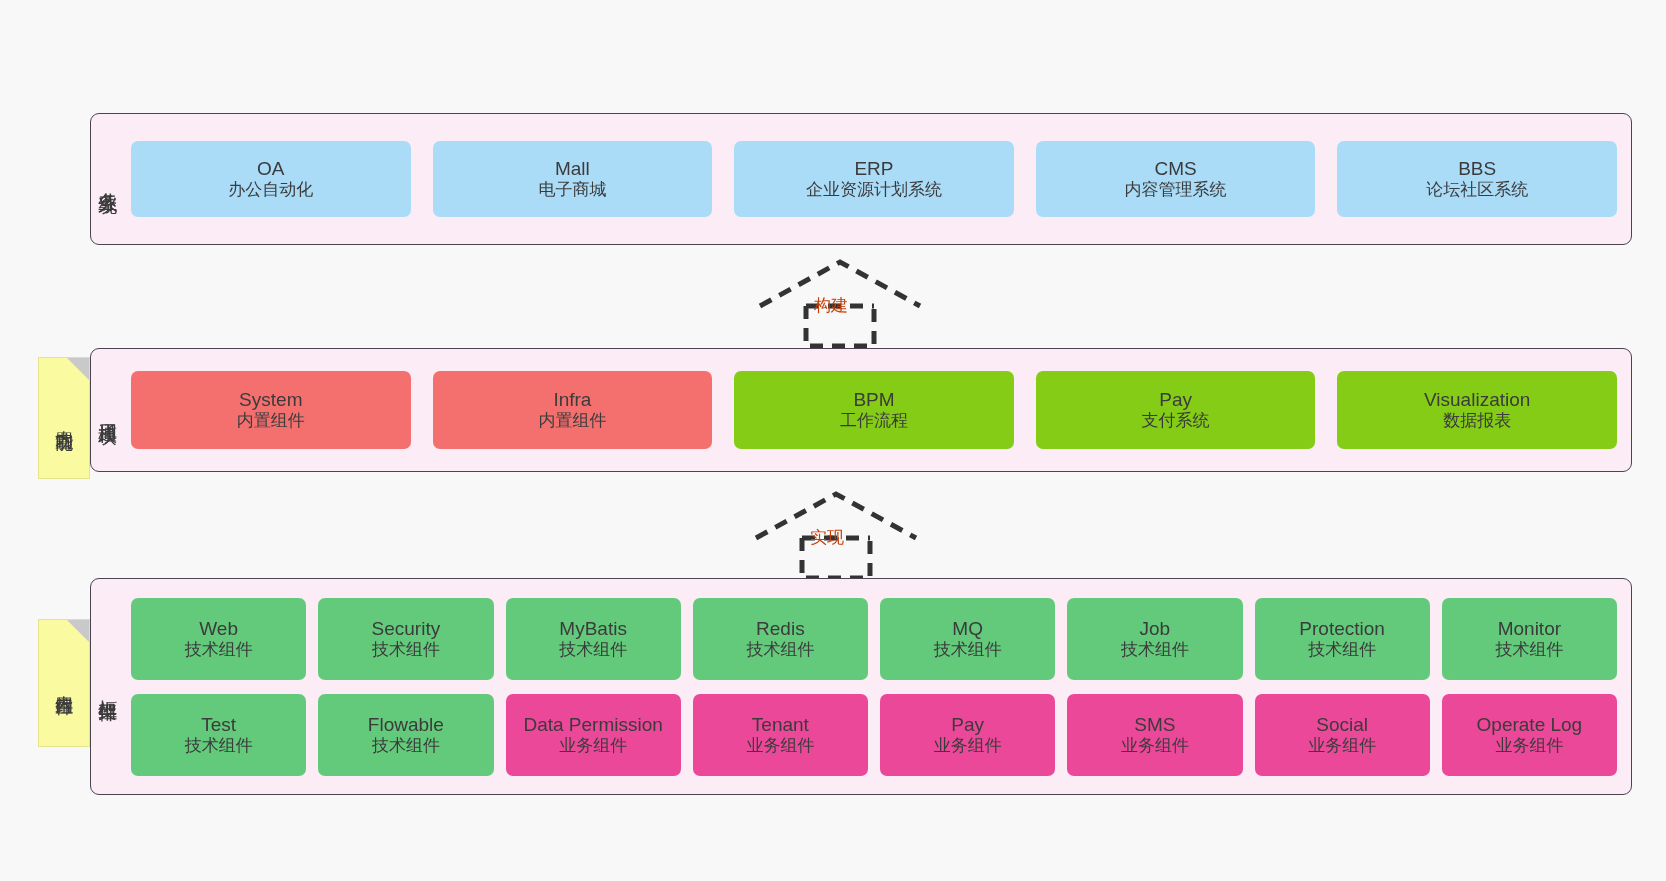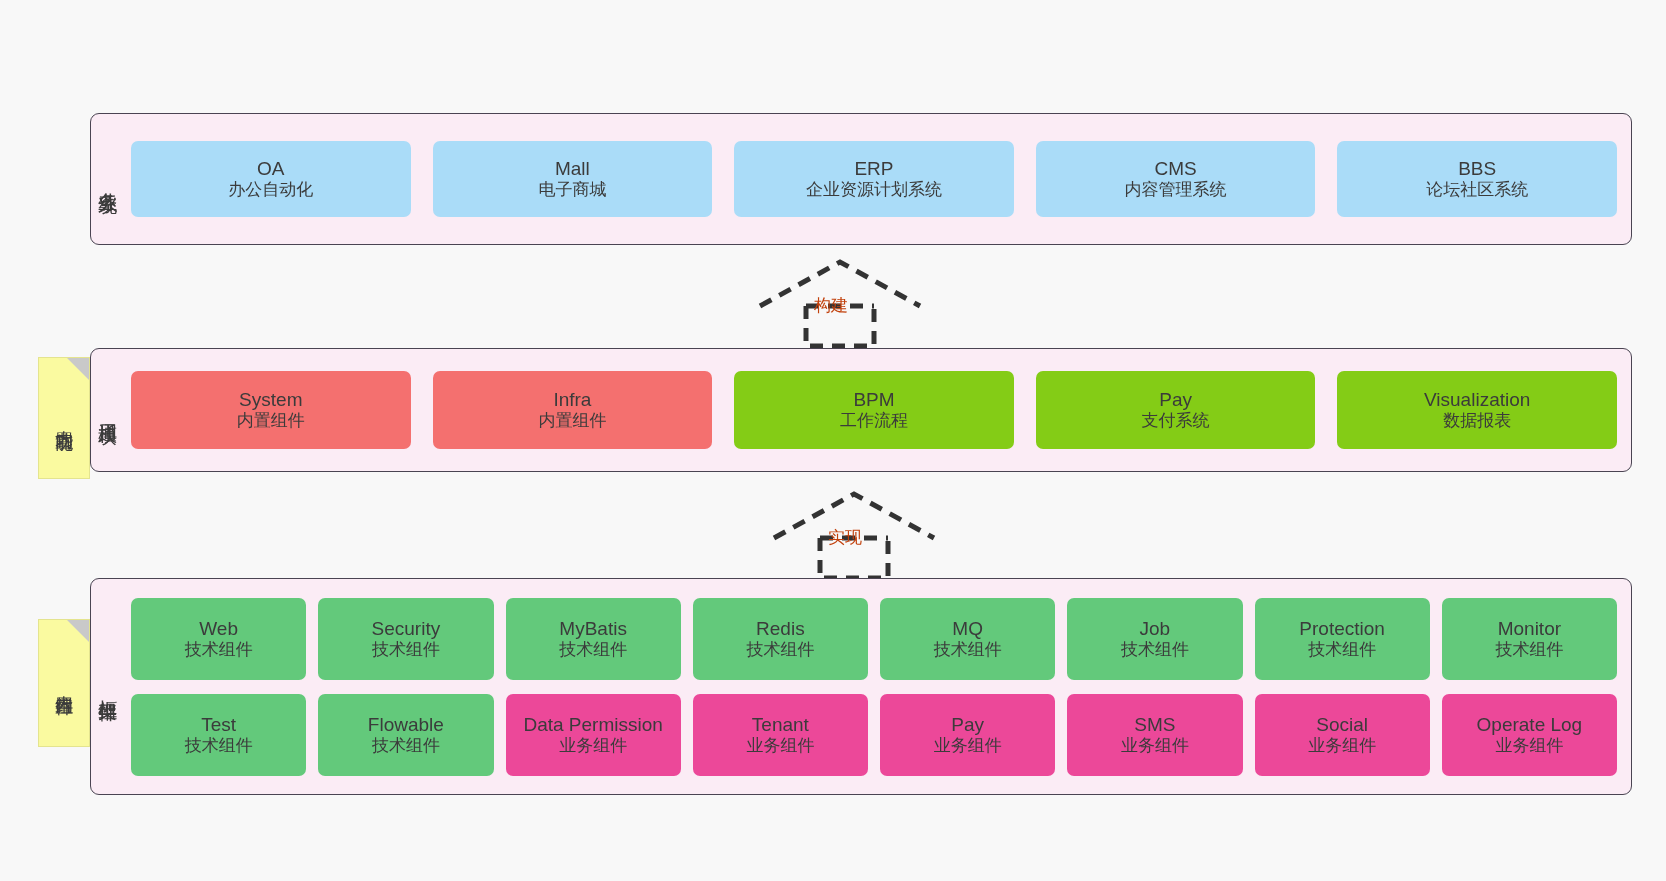--- a/index.html
+++ b/index.html
@@ -133,21 +133,21 @@
     position: absolute;
     font-size: 17px;
     color: #c2410c;
     background: transparent;
     white-space: nowrap;
     user-select: none;
     font-family: Liberation Serif, serif;
   }
   #arrow-build  { left: 752px; top: 258px; width: 176px; height: 92px; }
   #arrow-build .arrow-label  { left: 62px; top: 36px; }
-  #arrow-impl   { left: 766px; top: 490px; width: 176px; height: 92px; }
+  #arrow-impl   { left: 748px; top: 490px; width: 176px; height: 92px; }
   #arrow-impl  .arrow-label  { left: 62px; top: 36px; }
 </style>
 </head>
 <body>
 
 <div id="canvas">
 
   <div class="panel" id="panel-business">
     <div class="panel-label">业务系统</div>
     <div class="panel-body">

